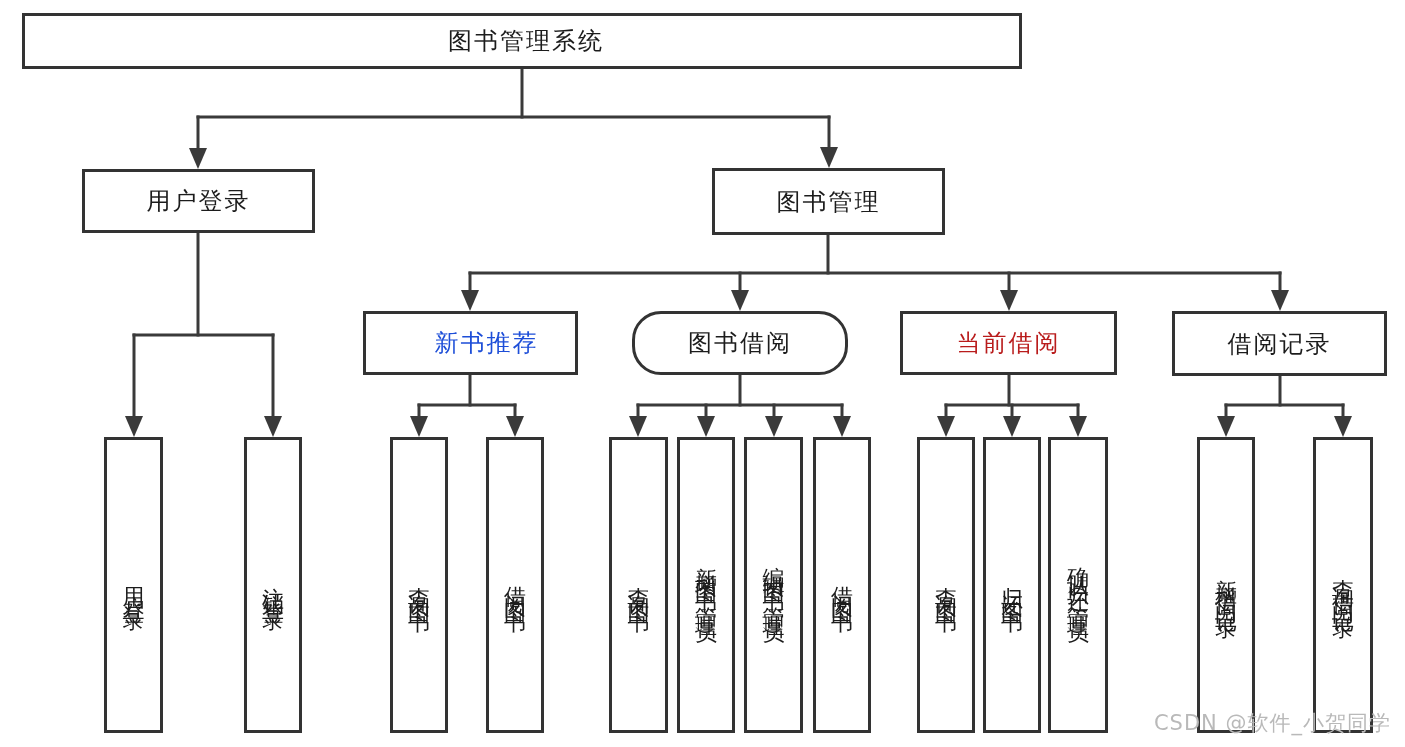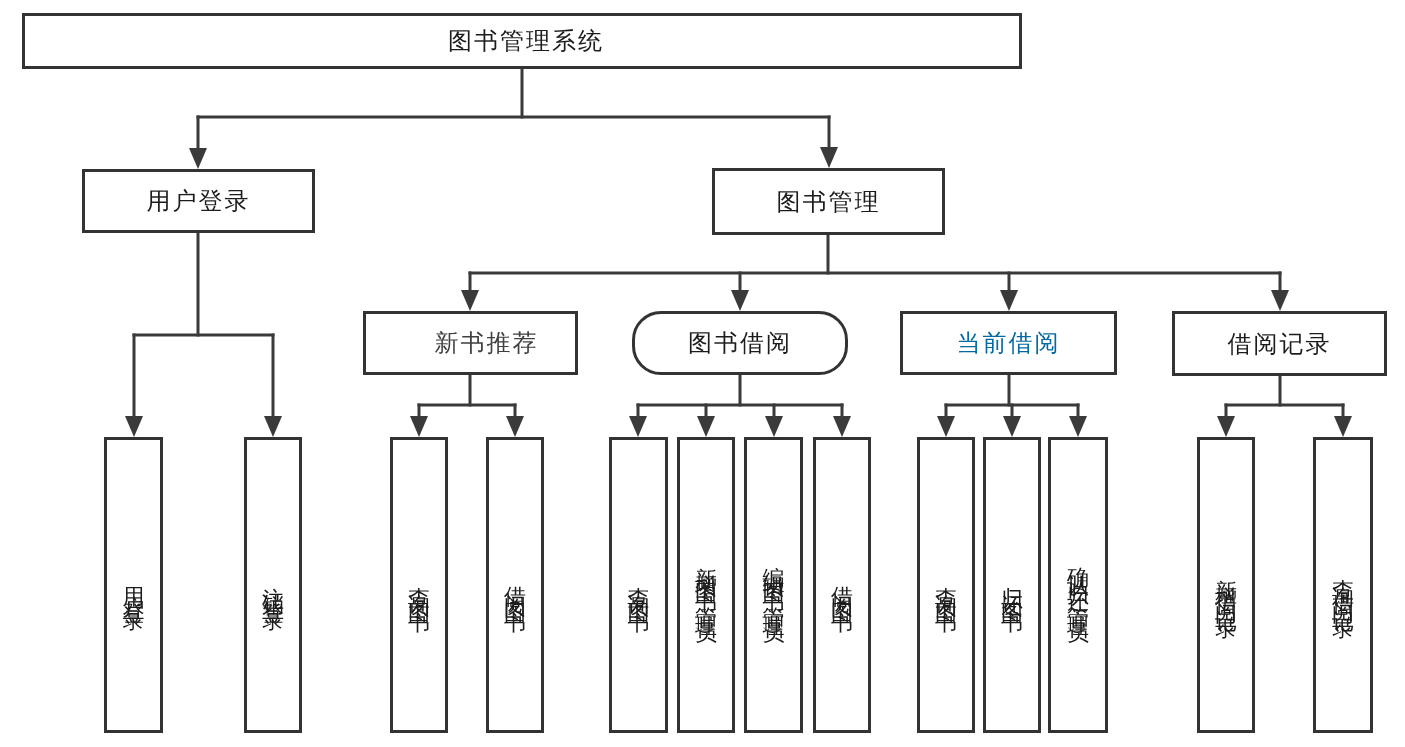--- a/index.html
+++ b/index.html
@@ -108,31 +108,32 @@
       <line x1="1226" y1="405" x2="1343" y2="405" stroke="#3a3a3a" stroke-width="3" stroke-linecap="square"></line>
       <line x1="1226" y1="405" x2="1226" y2="420" stroke="#3a3a3a" stroke-width="3" stroke-linecap="square"></line>
       <polygon points="1217,416 1235,416 1226,437" fill="#3a3a3a"></polygon>
       <line x1="1343" y1="405" x2="1343" y2="420" stroke="#3a3a3a" stroke-width="3" stroke-linecap="square"></line>
       <polygon points="1334,416 1352,416 1343,437" fill="#3a3a3a"></polygon>
     </svg>
   <div id="nodes-layer">
       <div class="node" style="left: 22px; top: 13px; width: 1000px; height: 56px; border-color: rgb(51, 51, 51); background: rgb(255, 255, 255); color: rgb(28, 28, 28); padding-left: 8px;">图书管理系统</div>
       <div class="node" style="left: 82px; top: 169px; width: 233px; height: 64px; border-color: rgb(51, 51, 51); background: rgb(255, 255, 255); color: rgb(28, 28, 28);">用户登录</div>
       <div class="node" style="left: 712px; top: 168px; width: 233px; height: 67px; border-color: rgb(51, 51, 51); background: rgb(255, 255, 255); color: rgb(28, 28, 28);">图书管理</div>
-      <div class="node" style="left: 363px; top: 311px; width: 215px; height: 64px; border-color: rgb(51, 51, 51); background: rgb(255, 255, 255); color: #404040; padding-left: 32px;">新书推荐</div>
+      <div class="node" style="left: 363px; top: 311px; width: 215px; height: 64px; border-color: rgb(51, 51, 51); background: rgb(255, 255, 255); color: #1d4ed8; padding-left: 32px;">新书推荐</div>
       <div class="node" style="left: 632px; top: 311px; width: 216px; height: 64px; border-color: rgb(51, 51, 51); background: rgb(255, 255, 255); color: rgb(28, 28, 28); border-radius: 29px;">图书借阅</div>
-      <div class="node" style="left: 900px; top: 311px; width: 217px; height: 64px; border-color: rgb(51, 51, 51); background: rgb(255, 255, 255); color: #0369a1;">当前借阅</div>
+      <div class="node" style="left: 900px; top: 311px; width: 217px; height: 64px; border-color: rgb(51, 51, 51); background: rgb(255, 255, 255); color: #b91c1c;">当前借阅</div>
       <div class="node" style="left: 1172px; top: 311px; width: 215px; height: 65px; border-color: rgb(51, 51, 51); background: rgb(255, 255, 255); color: rgb(28, 28, 28);">借阅记录</div>
       <div class="node vertical" style="left: 104px; top: 437px; width: 59px; height: 296px; border-color: rgb(51, 51, 51); background: rgb(255, 255, 255); color: rgb(28, 28, 28);">用户登录</div>
       <div class="node vertical" style="left: 244px; top: 437px; width: 58px; height: 296px; border-color: rgb(51, 51, 51); background: rgb(255, 255, 255); color: rgb(28, 28, 28);">注销登录</div>
       <div class="node vertical" style="left: 390px; top: 437px; width: 58px; height: 296px; border-color: rgb(51, 51, 51); background: rgb(255, 255, 255); color: rgb(28, 28, 28);">查询图书</div>
       <div class="node vertical" style="left: 486px; top: 437px; width: 58px; height: 296px; border-color: rgb(51, 51, 51); background: rgb(255, 255, 255); color: rgb(28, 28, 28);">借阅图书</div>
       <div class="node vertical" style="left: 609px; top: 437px; width: 59px; height: 296px; border-color: rgb(51, 51, 51); background: rgb(255, 255, 255); color: rgb(28, 28, 28);">查询图书</div>
       <div class="node vertical" style="left: 677px; top: 437px; width: 58px; height: 296px; border-color: rgb(51, 51, 51); background: rgb(255, 255, 255); color: rgb(28, 28, 28);">新增图书（管理员）</div>
       <div class="node vertical" style="left: 744px; top: 437px; width: 59px; height: 296px; border-color: rgb(51, 51, 51); background: rgb(255, 255, 255); color: rgb(28, 28, 28);">编辑图书（管理员）</div>
       <div class="node vertical" style="left: 813px; top: 437px; width: 58px; height: 296px; border-color: rgb(51, 51, 51); background: rgb(255, 255, 255); color: rgb(28, 28, 28);">借阅图书</div>
       <div class="node vertical" style="left: 917px; top: 437px; width: 58px; height: 296px; border-color: rgb(51, 51, 51); background: rgb(255, 255, 255); color: rgb(28, 28, 28);">查询图书</div>
       <div class="node vertical" style="left: 983px; top: 437px; width: 58px; height: 296px; border-color: rgb(51, 51, 51); background: rgb(255, 255, 255); color: rgb(28, 28, 28);">归还图书</div>
       <div class="node vertical" style="left: 1048px; top: 437px; width: 60px; height: 296px; border-color: rgb(51, 51, 51); background: rgb(255, 255, 255); color: rgb(28, 28, 28);">确认归还（管理员）</div>
       <div class="node vertical" style="left: 1197px; top: 437px; width: 58px; height: 296px; border-color: rgb(51, 51, 51); background: rgb(255, 255, 255); color: rgb(28, 28, 28);">新增借阅记录</div>
       <div class="node vertical" style="left: 1313px; top: 437px; width: 60px; height: 296px; border-color: rgb(51, 51, 51); background: rgb(255, 255, 255); color: rgb(28, 28, 28);">查询借阅记录</div>
     </div>
+  <div id="watermark">CSDN @软件_小贺同学</div>
 </div>
 
 </body></html>

